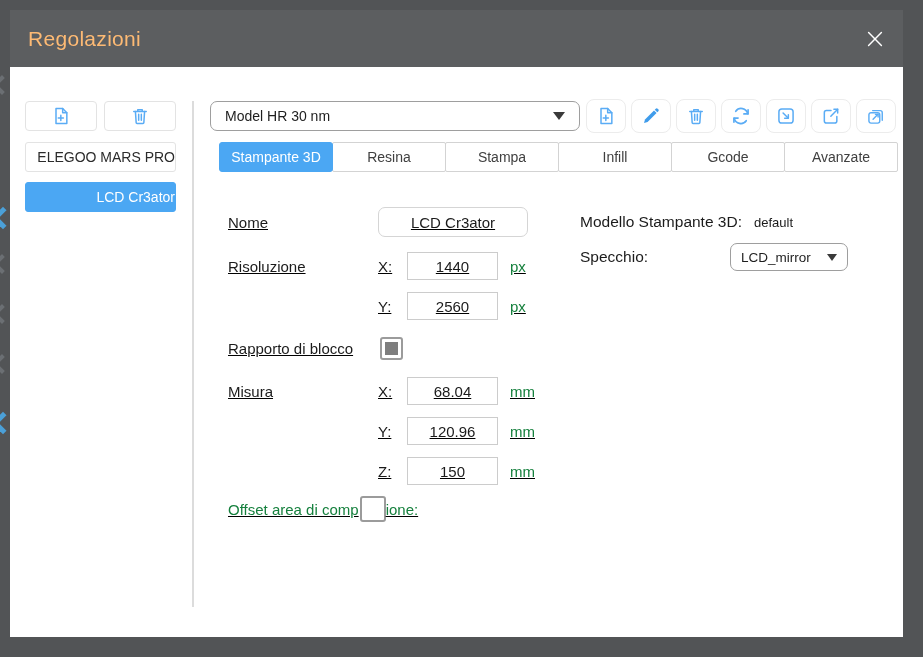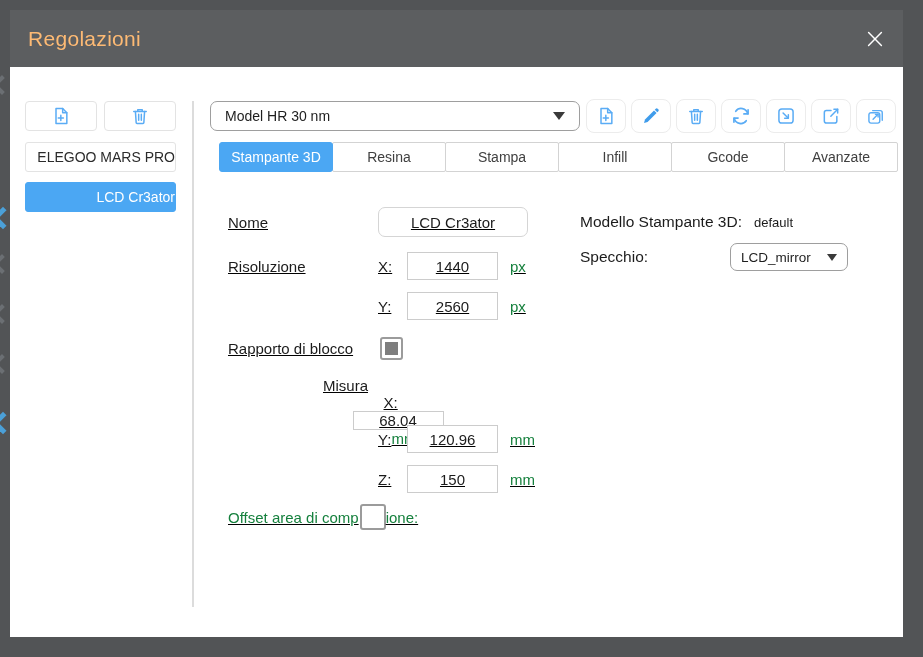--- a/index.html
+++ b/index.html
@@ -271,21 +271,21 @@
           <span class="unit">px</span>
         </div>
 
         <div class="frow" style="height:23px; margin-bottom:17px;">
           <span class="flabel" style="width:150px;">Rapporto di blocco</span>
           <div class="checkbox" style="margin-left:2px;" role="checkbox" aria-checked="true">
             <div class="fill"></div>
           </div>
         </div>
 
-        <div class="frow" style="height:28px; margin-bottom:20px;flex-direction:column;">
+        <div class="frow" style="height:28px; margin-bottom:12px;">
           <span class="flabel">Misura</span>
           <span class="axis">X:</span>
           <input class="num-input" value="68.04" style="">
           <span class="unit">mm</span>
         </div>
 
         <div class="frow" style="height:28px; margin-bottom:12px;">
           <span class="flabel"></span>
           <span class="axis">Y:</span>
           <input class="num-input" value="120.96" style="">

